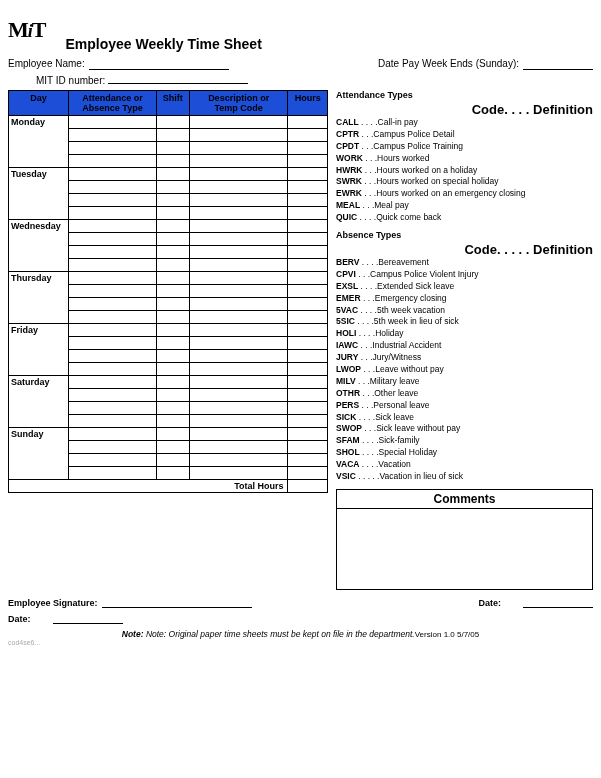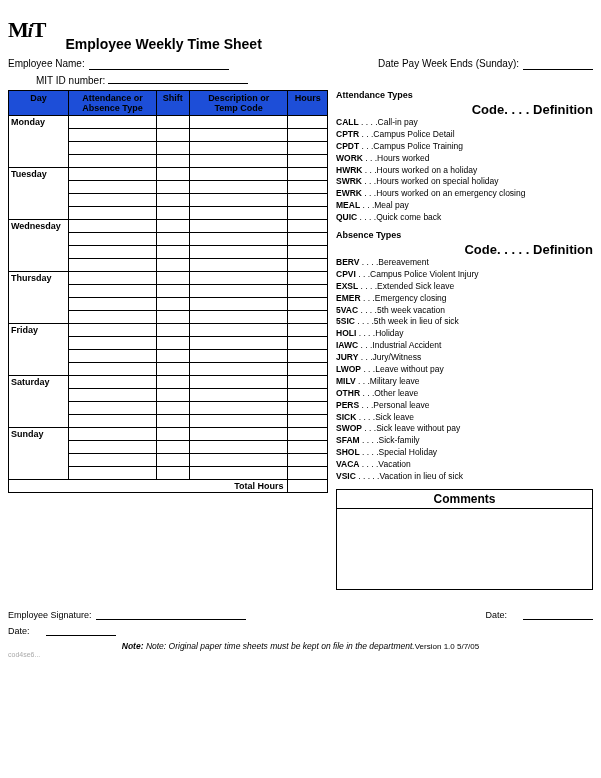--- a/index.html
+++ b/index.html
@@ -140,42 +140,43 @@
       border-bottom: 1px solid #000;
       padding: 2px;
       font-size: 12px;
     }
     .comments-body {
       height: 80px;
     }
 
     
     .sig-section {
-      margin-top: 18px;
+      margin-top: 6px;
       font-size: 9px;
+      font-weight: bold;
     }
     .sig-row {
       display: flex;
       justify-content: space-between;
       margin-bottom: 4px;
     }
     .sig-field {
       display: flex;
       align-items: flex-end;
       gap: 4px;
     }
     .sig-line {
       border-bottom: 1px solid #000;
       width: 150px;
       height: 12px;
     }
     .date-field {
       display: flex;
       align-items: flex-end;
-      gap: 16px;
+      gap: 22px;
     }
     .date-line {
       border-bottom: 1px solid #000;
       width: 70px;
       height: 12px;
     }
     .note-line {
       font-size: 8.5px;
       margin-top: 2px;
     }

